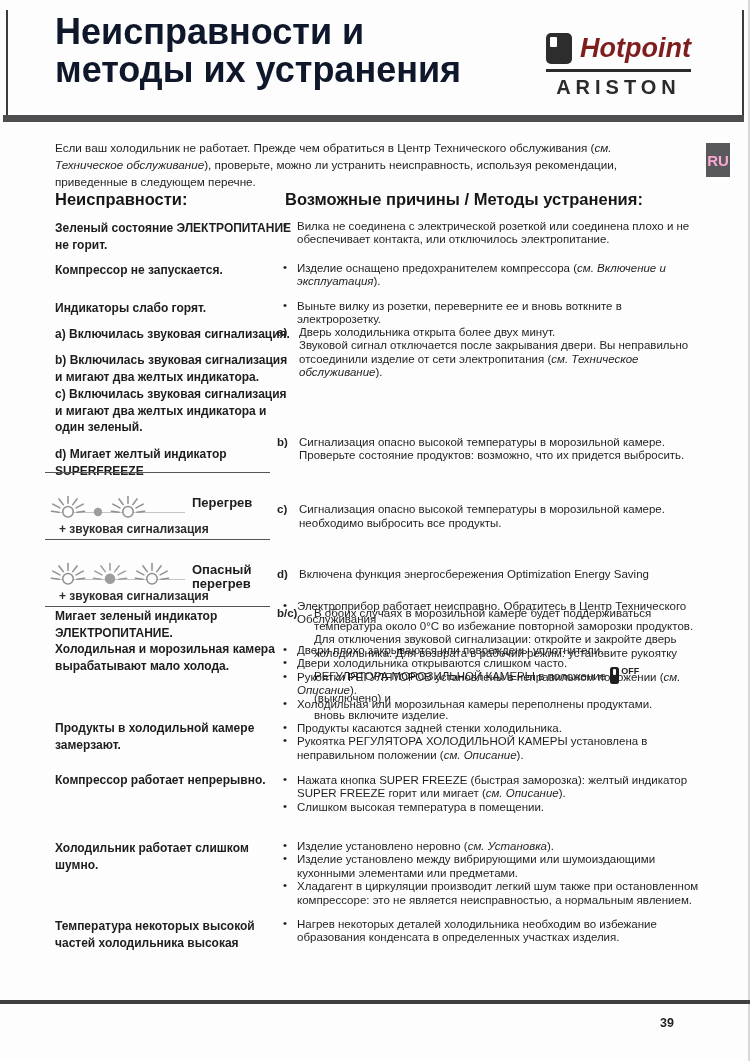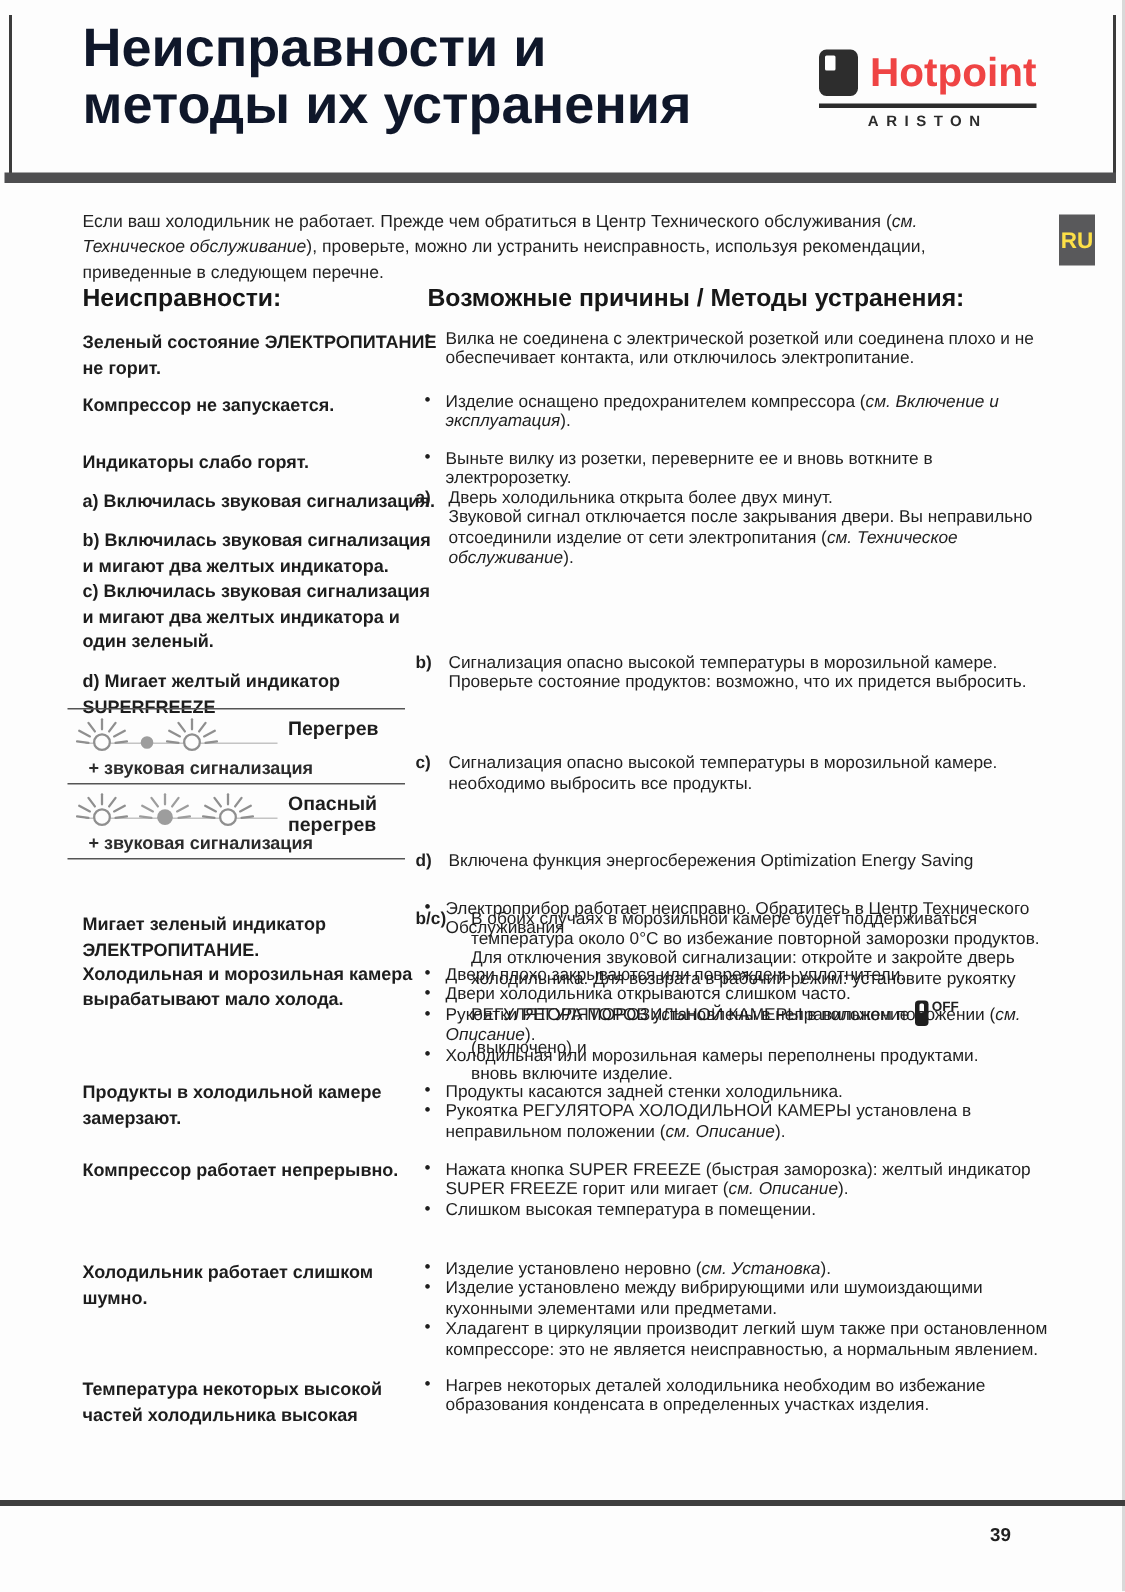--- a/index.html
+++ b/index.html
@@ -9,27 +9,27 @@
   .scan-edge { position:absolute; right:0; top:0; width:2px; height:100%; background:#d9d9d9; }
   .edge-l { position:absolute; left:6px; top:10px; width:2px; height:106px; background:#3c3c3c; }
   .edge-r { position:absolute; left:742px; top:10px; width:2px; height:106px; background:#3c3c3c; }
 
   .title { position:absolute; left:55px; top:13px; font-size:36px; line-height:38px; font-weight:bold; color:#0f172a; }
 
   .logo { position:absolute; left:546px; top:33px; width:145px; }
   .logo-row { display:flex; align-items:center; gap:8px; }
   .logo-icon { width:26px; height:31px; background:#2d2d2d; border-radius:5px; position:relative; flex:0 0 auto; }
   .logo-icon::after { content:""; position:absolute; left:4px; top:4px; width:7px; height:10px; background:#fff; border-radius:1px; }
-  .logo-name { font-size:27px; font-weight:bold; color:#ef4444; }
+  .logo-name { font-size:27px; font-weight:bold; color:#7f1d1d;font-style:italic; }
   .logo-rule { height:3px; background:#2b2b2b; margin-top:5px; }
-  .logo-sub { margin-top:4px; text-align:center; font-size:10px; font-weight:bold; letter-spacing:5px; color:#2b2b2b; }
+  .logo-sub { margin-top:4px; text-align:center; font-size:20px; font-weight:bold; letter-spacing:5px; color:#2b2b2b; }
 
   .hdr-bar { position:absolute; left:3px; top:115px; width:741px; height:7px; background:#4e4e50; }
 
-  .ru-badge { position:absolute; left:706px; top:143px; width:24px; height:34px; background:#59595b; color:#fde047;
+  .ru-badge { position:absolute; left:706px; top:143px; width:24px; height:34px; background:#59595b; color:#f9a8d4;
               font-weight:bold; font-size:15px; display:flex; align-items:center; justify-content:center; }
 
   .intro { position:absolute; left:55px; top:139px; width:625px; font-size:11.7px; line-height:17px; }
   .intro i, .rgroup i { font-style:italic; }
 
   .colh { position:absolute; font-size:16.5px; font-weight:bold; color:#171717; }
   .faults-h { left:55px; top:190px; }
   .causes-h { left:285px; top:190px; }
 
   .fault { position:absolute; left:55px; width:236px; font-size:12px; font-weight:bold; line-height:16.5px; color:#1d1d1d; }
@@ -42,21 +42,21 @@
   .lettered .lbl { position:absolute; left:0; top:0; font-weight:bold; }
   .lettered.wide { padding-left:37px; }
   .knob-line { line-height:22px; }
   .knob { display:inline-block; width:9px; height:17px; background:#1e1e1e; border-radius:2.5px; vertical-align:-4px; margin:0 2px 0 4px; position:relative; }
   .knob::after { content:""; position:absolute; left:3px; top:2px; width:3px; height:6px; background:#fff; border-radius:1px; }
   .off { font-size:9px; font-weight:bold; vertical-align:6px; margin-right:3px; }
 
   .indi { position:absolute; left:45px; top:472px; width:225px; }
   .ibox { border-top:1.5px solid #555; padding:3px 0 3px 4px; }
   .ibox.last { border-bottom:1.5px solid #555; }
-  .irow { display:flex; align-items:flex-end; gap:4px; position:relative; height:28px; }
+  .irow { display:flex; align-items:flex-end; gap:4px; position:relative; height:28px;margin-top:17px; }
   .irow::before { content:""; position:absolute; left:8px; top:19px; width:128px; height:1px; background:#c4c4c4; }
   .irow svg { position:relative; }
   .ilabel { margin-left:auto; width:78px; font-size:13px; font-weight:bold; line-height:14px; align-self:flex-start; margin-top:3px; color:#1d1d1d; }
   .isub { font-size:12px; font-weight:bold; color:#2c2c2c; margin-top:1px; padding-left:10px; line-height:14px; }
 
   .bottom-rule { position:absolute; left:0; top:1000px; width:750px; height:4px; background:#3f3f3f; }
   .pagenum { position:absolute; left:660px; top:1016px; font-size:12.5px; font-weight:bold; }
 </style>
 </head>
 <body>

